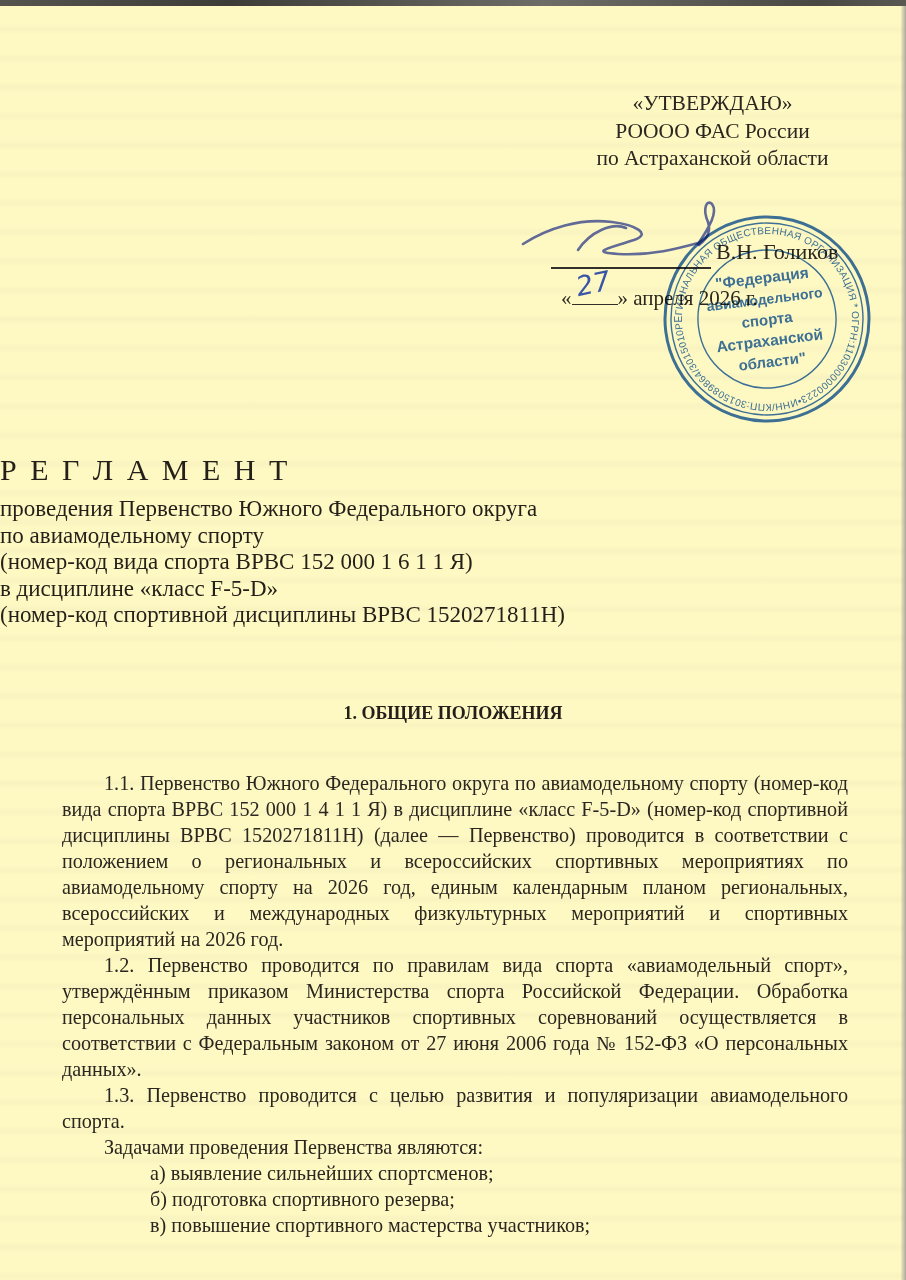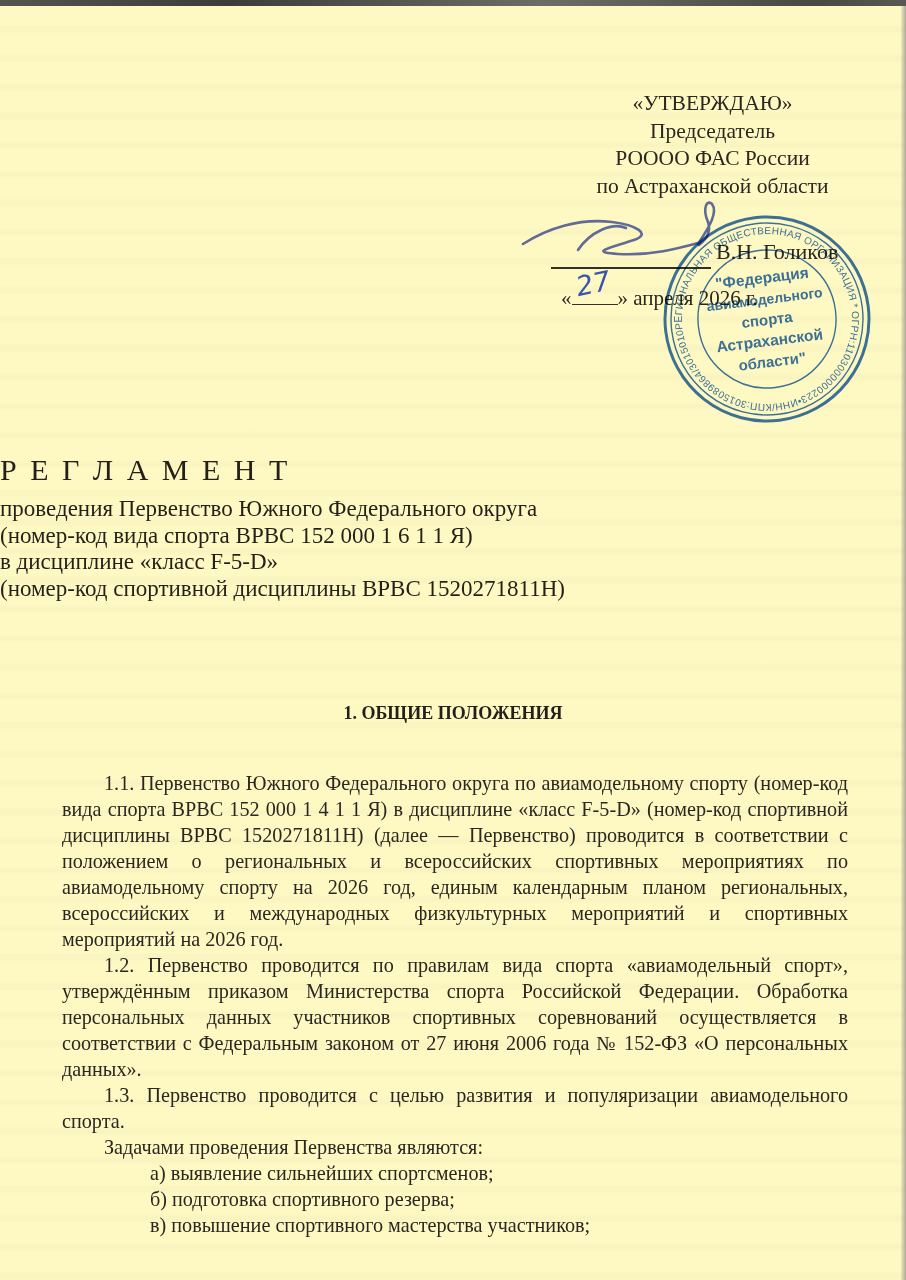--- a/index.html
+++ b/index.html
@@ -74,21 +74,20 @@
 </style>
 </head>
 <body>
 
 <div class="page">
   <div class="scan-edge-top"></div>
   <div class="scan-edge-right"></div>
 
   <div class="approval-block">
     <div>«УТВЕРЖДАЮ»</div>
-    <div>Председатель</div>
     <div>РОООО ФАС России</div>
     <div>по Астраханской области</div>
   </div>
 
   <svg class="sig-scribble" width="250" height="75" viewBox="0 0 250 75">
     <g fill="none" stroke-linecap="round" stroke-width="2.6" opacity="0.85" stroke="#47528f">
       <path d="M3,46 C28,30 60,20 92,24 C116,27 132,36 114,42 C90,50 68,54 98,56 C132,58 160,50 182,44"></path>
       <path d="M58,52 C70,34 92,24 106,30"></path>
       <path d="M178,46 C190,28 198,14 192,6 C187,1 182,10 188,24 C191,33 187,41 179,47"></path>
     </g>
@@ -115,20 +114,21 @@
       <text y="-15" font-size="14">авиамодельного</text>
       <text y="6" font-size="15">спорта</text>
       <text y="27" font-size="15.5">Астраханской</text>
       <text y="48" font-size="15">области"</text>
     </g>
   </svg>
 
   <div class="title-block">
     <div class="title-main">Р Е Г Л А М Е Н Т</div>
     <div class="title-line">проведения Первенство Южного Федерального округа</div>
+    <div class="title-line">по авиамодельному спорту</div>
     <div class="title-line">(номер-код вида спорта ВРВС 152 000 1 6 1 1 Я)</div>
     <div class="title-line">в дисциплине «класс F-5-D»</div>
     <div class="title-line">(номер-код спортивной дисциплины ВРВС 1520271811Н)</div>
   </div>
 
   <div class="section-heading">1. ОБЩИЕ ПОЛОЖЕНИЯ</div>
 
   <div class="body-block">
     <p>1.1.  Первенство Южного Федерального округа по авиамодельному спорту (номер-код вида спорта ВРВС 152 000 1 4 1 1 Я) в дисциплине «класс F-5-D» (номер-код спортивной дисциплины ВРВС 1520271811Н) (далее — Первенство) проводится в соответствии с положением о региональных и всероссийских спортивных мероприятиях по авиамодельному спорту на 2026 год, единым календарным планом региональных, всероссийских и международных физкультурных мероприятий и спортивных мероприятий на 2026 год.</p>
     <p>1.2. Первенство проводится по правилам вида спорта «авиамодельный спорт», утверждённым приказом Министерства спорта Российской Федерации. Обработка персональных данных участников спортивных соревнований осуществляется в соответствии с Федеральным законом от 27 июня 2006 года № 152-ФЗ «О персональных данных».</p>

